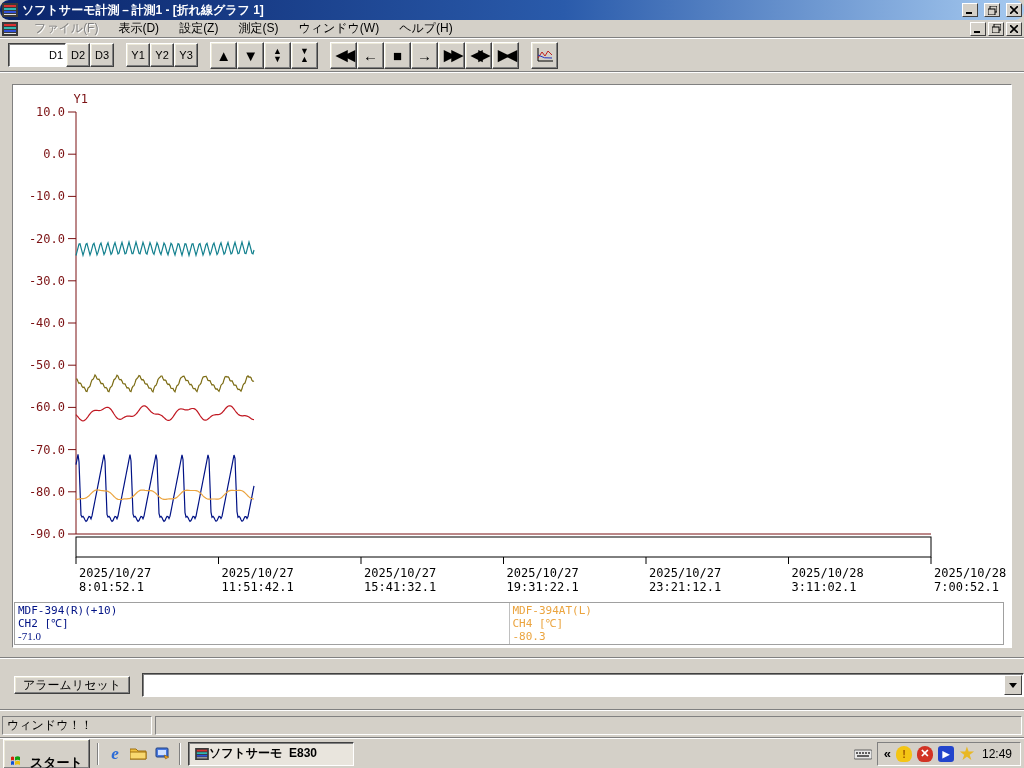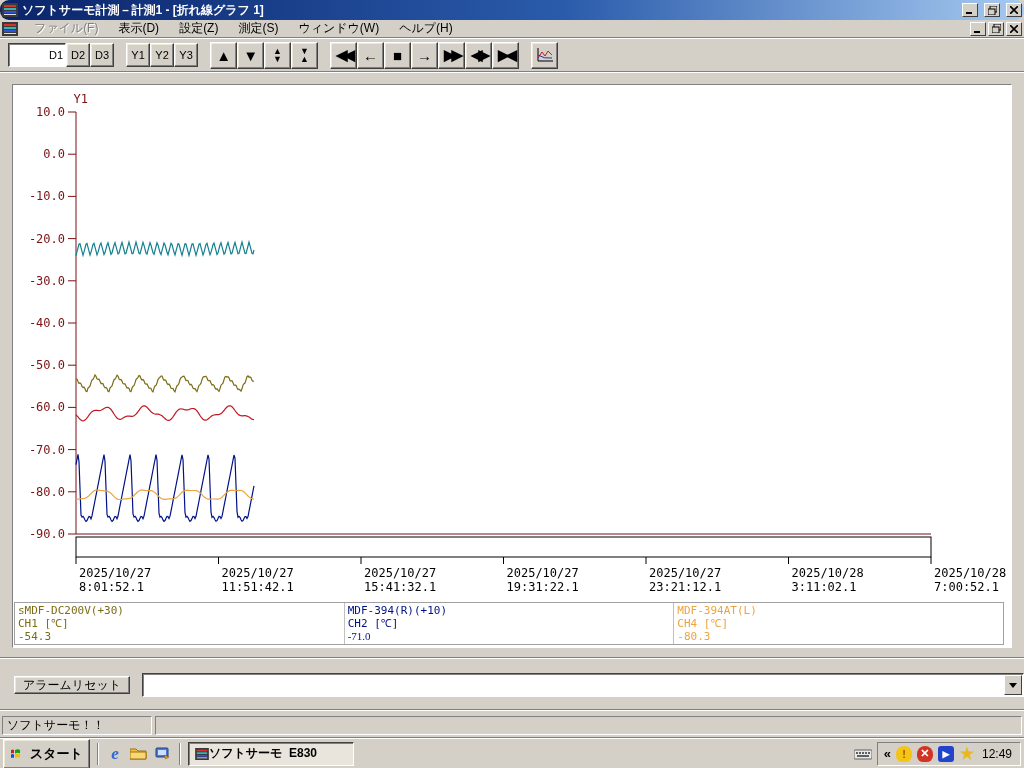--- a/index.html
+++ b/index.html
@@ -102,21 +102,21 @@
   
   .taskbar {
     position:absolute; left:0; top:738px; width:1024px; height:30px;
     background:#d4d0c8; border-top:1px solid #fff; box-shadow:0 -1px 0 #808080;
     display:flex; align-items:center; padding:0 3px; gap:4px;
   }
   .start-btn {
     height:24px; padding:14px 6px; background:#d4d0c8;
     border:1px solid; border-color:#fff #404040 #404040 #fff;
     box-shadow: inset -1px -1px 0 #808080, inset 1px 1px 0 #ece9d8;
-    display:flex; align-items:center; gap:4px; font-weight:bold; font-size:13px;
+    display:flex; align-items:flex-start; gap:4px; font-weight:bold; font-size:13px;
   }
   .tb-divider { width:2px; height:22px; border-left:1px solid #808080; border-right:1px solid #fff; margin:0 3px; }
   .ql { display:flex; gap:6px; align-items:center; }
   .ql .qicon { width:18px; height:18px; display:flex; align-items:center; justify-content:center; }
   .ie-e { color:#2b6bd6; font-family:"Liberation Serif", serif; font-style:italic; font-weight:bold; font-size:17px; }
   .task-btn {
     height:24px; width:166px; padding:0 6px; background:#e9e5dd;
     border:1px solid; border-color:#404040 #fff #fff #404040;
     box-shadow: inset 1px 1px 0 #808080;
     display:flex; align-items:center; font-weight:bold; font-size:12px; white-space:pre; overflow:hidden;
@@ -302,25 +302,20 @@
         <text x="921" y="506" fill="#000">7:00:52.1</text>
         <polyline points="63,170.5 64,166.7 65,162.8 66,159.0 67,158.8 68,162.6 69,166.4 70,170.2 71,166.9 72,163.1 73,159.2 74,158.5 75,162.4 76,166.2 77,170.0 78,167.1 79,163.3 80,159.5 81,158.3 82,162.1 83,165.9 84,169.8 85,167.4 86,163.6 87,159.7 88,158.0 89,161.9 90,165.7 91,169.5 92,167.6 93,163.8 94,160.0 95,157.8 96,161.6 97,165.5 98,169.3 99,167.9 100,164.0 101,160.2 102,157.6 103,161.4 104,165.2 105,169.0 106,168.1 107,164.3 108,160.5 109,157.3 110,161.1 111,165.0 112,168.8 113,168.3 114,164.5 115,160.7 116,157.1 117,160.9 118,164.7 119,168.6 120,168.6 121,164.8 122,160.9 123,157.1 124,160.7 125,164.5 126,168.3 127,168.8 128,165.0 129,161.2 130,157.4 131,160.4 132,164.2 133,168.1 134,169.1 135,165.2 136,161.4 137,157.6 138,160.2 139,164.0 140,167.8 141,169.3 142,165.5 143,161.7 144,157.8 145,159.9 146,163.8 147,167.6 148,169.5 149,165.7 150,161.9 151,158.1 152,159.7 153,163.5 154,167.3 155,169.8 156,166.0 157,162.1 158,158.3 159,159.5 160,163.3 161,167.1 162,170.0 163,166.2 164,162.4 165,158.6 166,159.2 167,163.0 168,166.9 169,170.3 170,166.4 171,162.6 172,158.8 173,159.0 174,162.8 175,166.6 176,170.4 177,166.7 178,162.9 179,159.0 180,158.7 181,162.6 182,166.4 183,170.2 184,166.9 185,163.1 186,159.3 187,158.5 188,162.3 189,166.1 190,170.0 191,167.2 192,163.3 193,159.5 194,158.3 195,162.1 196,165.9 197,169.7 198,167.4 199,163.6 200,159.8 201,158.0 202,161.8 203,165.7 204,169.5 205,167.7 206,163.8 207,160.0 208,157.8 209,161.6 210,165.4 211,169.2 212,167.9 213,164.1 214,160.2 215,157.5 216,161.4 217,165.2 218,169.0 219,168.1 220,164.3 221,160.5 222,157.3 223,161.1 224,164.9 225,168.8 226,168.4 227,164.6 228,160.7 229,157.0 230,160.9 231,164.7 232,168.5 233,168.6 234,164.8 235,161.0 236,157.1 237,160.6 238,164.5 239,168.3 240,168.9 241,165.0" fill="none" stroke="#12808e" stroke-width="1.2"></polyline>
         <polyline points="63,294.0 64,294.1 65,296.5 66,298.4 67,298.0 68,298.8 69,301.5 70,302.6 71,302.1 72,303.7 73,306.3 74,306.5 75,303.1 76,302.2 77,301.1 78,297.6 79,294.9 80,294.4 81,292.4 82,289.9 83,291.3 84,293.9 85,294.4 86,294.2 87,296.3 88,298.5 89,298.4 90,298.7 91,301.3 92,302.8 93,302.4 94,303.5 95,306.2 96,306.6 97,303.1 98,301.8 99,300.9 100,297.7 101,294.7 102,294.0 103,292.5 104,290.2 105,291.1 106,293.8 107,294.8 108,294.4 109,296.1 110,298.6 111,298.8 112,298.8 113,301.1 114,303.1 115,302.7 116,303.4 117,306.1 118,306.7 119,303.1 120,301.3 121,300.7 122,297.9 123,294.5 124,293.5 125,292.4 126,290.6 127,291.0 128,293.7 129,295.1 130,294.6 131,295.9 132,298.6 133,299.1 134,298.9 135,300.9 136,303.2 137,303.1 138,303.4 139,305.9 140,306.8 141,303.1 142,300.9 143,300.4 144,298.0 145,294.5 146,293.1 147,292.3 148,291.0 149,291.0 150,293.5 151,295.3 152,294.9 153,295.7 154,298.4 155,299.5 156,299.1 157,300.6 158,303.2 159,303.5 160,303.4 161,305.7 162,306.8 163,303.3 164,300.6 165,300.1 166,298.2 167,294.5 168,292.6 169,292.1 170,291.4 171,291.1 172,293.2 173,295.5 174,295.3 175,295.7 176,298.3 177,299.8 178,299.3 179,300.5 180,303.2 181,303.9 182,303.5 183,305.4 184,306.6 185,303.4 186,300.4 187,299.6 188,298.2 189,294.6 190,292.2 191,291.7 192,291.7 193,291.3 194,293.0 195,295.5 196,295.7 197,295.7 198,298.0 199,300.0 200,299.7 201,300.3 202,303.0 203,304.2 204,303.8 205,305.2 206,306.4 207,303.6 208,300.2 209,299.2 210,298.1 211,294.7 212,291.9 213,291.4 214,292.0 215,291.6 216,292.8 217,295.5 218,296.1 219,295.8 220,297.8 221,300.1 222,300.1 223,300.3 224,302.8 225,304.5 226,304.1 227,305.0 228,306.1 229,303.8 230,300.2 231,298.7 232,298.0 233,294.9 234,291.7 235,290.9 236,292.2 237,291.9 238,292.7 239,295.4 240,296.4 241,296.0" fill="none" stroke="#7c6c14" stroke-width="1.2"></polyline>
         <polyline points="63,329.7 64,330.8 65,331.9 66,333.1 67,334.2 68,335.1 69,335.6 70,335.8 71,335.6 72,335.1 73,334.1 74,332.9 75,331.6 76,330.2 77,328.8 78,327.7 79,326.7 80,326.0 81,325.6 82,325.4 83,325.4 84,325.4 85,325.5 86,325.6 87,325.5 88,325.2 89,324.8 90,324.2 91,323.6 92,323.0 93,322.5 94,322.3 95,322.3 96,322.7 97,323.5 98,324.5 99,325.9 100,327.4 101,329.0 102,330.5 103,331.9 104,333.0 105,333.8 106,334.2 107,334.3 108,334.1 109,333.7 110,333.1 111,332.5 112,331.9 113,331.5 114,331.2 115,331.1 116,331.1 117,331.2 118,331.3 119,331.3 120,331.1 121,330.7 122,330.1 123,329.2 124,328.0 125,326.7 126,325.3 127,323.9 128,322.7 129,321.7 130,321.1 131,320.8 132,320.9 133,321.5 134,322.3 135,323.3 136,324.5 137,325.6 138,326.7 139,327.6 140,328.3 141,328.7 142,329.0 143,329.1 144,329.2 145,329.2 146,329.4 147,329.7 148,330.2 149,330.8 150,331.7 151,332.6 152,333.5 153,334.4 154,335.0 155,335.4 156,335.4 157,335.0 158,334.2 159,333.1 160,331.8 161,330.3 162,328.8 163,327.3 164,326.1 165,325.1 166,324.4 167,324.0 168,323.9 169,324.0 170,324.2 171,324.5 172,324.8 173,324.9 174,324.9 175,324.8 176,324.5 177,324.1 178,323.8 179,323.5 180,323.5 181,323.6 182,324.1 183,324.9 184,326.0 185,327.4 186,328.9 187,330.5 188,331.9 189,333.2 190,334.2 191,334.9 192,335.2 193,335.1 194,334.7 195,334.0 196,333.2 197,332.4 198,331.5 199,330.8 200,330.3 201,330.0 202,329.8 203,329.7 204,329.7 205,329.6 206,329.5 207,329.1 208,328.5 209,327.7 210,326.6 211,325.5 212,324.2 213,323.0 214,322.0 215,321.2 216,320.8 217,320.8 218,321.1 219,321.8 220,322.9 221,324.1 222,325.5 223,326.8 224,328.0 225,329.1 226,329.9 227,330.4 228,330.7 229,330.8 230,330.8 231,330.7 232,330.7 233,330.8 234,331.1 235,331.5 236,332.1 237,332.8 238,333.5 239,334.1 240,334.5 241,334.6" fill="none" stroke="#c01822" stroke-width="1.2"></polyline>
         <polyline points="63,379.6 64,374.5 65,369.4 66,376.9 67,403.5 68,430.1 69,432.1 70,431.3 71,432.7 72,435.0 73,436.3 74,435.5 75,433.2 76,431.4 77,431.7 78,433.8 79,430.9 80,425.7 81,420.6 82,415.5 83,410.4 84,405.3 85,400.2 86,395.1 87,389.9 88,384.8 89,379.7 90,374.6 91,369.5 92,376.3 93,402.9 94,429.5 95,432.1 96,431.3 97,432.6 98,435.0 99,436.3 100,435.5 101,433.2 102,431.5 103,431.7 104,433.7 105,431.0 106,425.9 107,420.7 108,415.6 109,410.5 110,405.4 111,400.3 112,395.2 113,390.0 114,384.9 115,379.8 116,374.7 117,369.6 118,375.7 119,402.3 120,428.9 121,432.1 122,431.3 123,432.6 124,434.9 125,436.3 126,435.5 127,433.3 128,431.5 129,431.7 130,433.7 131,431.1 132,426.0 133,420.8 134,415.7 135,410.6 136,405.5 137,400.4 138,395.3 139,390.2 140,385.0 141,379.9 142,374.8 143,369.7 144,375.1 145,401.7 146,428.3 147,432.2 148,431.3 149,432.6 150,434.9 151,436.3 152,435.6 153,433.3 154,431.5 155,431.6 156,433.6 157,431.2 158,426.1 159,421.0 160,415.8 161,410.7 162,405.6 163,400.5 164,395.4 165,390.3 166,385.2 167,380.0 168,374.9 169,369.8 170,374.6 171,401.2 172,427.7 173,432.2 174,431.3 175,432.5 176,434.8 177,436.3 178,435.6 179,433.4 180,431.5 181,431.6 182,433.6 183,431.3 184,426.2 185,421.1 186,416.0 187,410.8 188,405.7 189,400.6 190,395.5 191,390.4 192,385.3 193,380.2 194,375.0 195,369.9 196,374.0 197,400.6 198,427.2 199,432.3 200,431.3 201,432.5 202,434.8 203,436.3 204,435.7 205,433.5 206,431.5 207,431.6 208,433.5 209,431.4 210,426.3 211,421.2 212,416.1 213,411.0 214,405.8 215,400.7 216,395.6 217,390.5 218,385.4 219,380.3 220,375.1 221,370.0 222,373.4 223,400.0 224,426.6 225,432.3 226,431.3 227,432.4 228,434.7 229,436.3 230,435.7 231,433.5 232,431.6 233,431.6 234,433.5 235,431.5 236,426.4 237,421.3 238,416.2 239,411.1 240,405.9 241,400.8" fill="none" stroke="#001285" stroke-width="1.2"></polyline>
         <polyline points="63,414.6 64,414.4 65,414.2 66,414.0 67,413.8 68,413.7 69,413.7 70,413.6 71,413.5 72,413.2 73,412.9 74,412.3 75,411.6 76,410.7 77,409.7 78,408.6 79,407.6 80,406.7 81,405.9 82,405.4 83,405.1 84,404.9 85,405.0 86,405.1 87,405.3 88,405.5 89,405.6 90,405.7 91,405.8 92,405.8 93,405.9 94,406.1 95,406.4 96,406.9 97,407.6 98,408.4 99,409.4 100,410.4 101,411.5 102,412.4 103,413.2 104,413.9 105,414.3 106,414.5 107,414.5 108,414.4 109,414.3 110,414.1 111,413.9 112,413.9 113,413.8 114,413.8 115,413.7 116,413.6 117,413.4 118,412.9 119,412.3 120,411.5 121,410.5 122,409.5 123,408.5 124,407.5 125,406.6 126,405.9 127,405.4 128,405.2 129,405.1 130,405.1 131,405.2 132,405.4 133,405.5 134,405.6 135,405.6 136,405.6 137,405.7 138,405.7 139,405.9 140,406.3 141,406.9 142,407.6 143,408.5 144,409.6 145,410.6 146,411.6 147,412.6 148,413.3 149,413.8 150,414.2 151,414.3 152,414.3 153,414.3 154,414.1 155,414.0 156,413.9 157,413.9 158,413.9 159,413.9 160,413.9 161,413.7 162,413.4 163,412.9 164,412.2 165,411.4 166,410.4 167,409.3 168,408.3 169,407.3 170,406.5 171,405.9 172,405.5 173,405.3 174,405.2 175,405.3 176,405.4 177,405.5 178,405.5 179,405.5 180,405.5 181,405.5 182,405.5 183,405.6 184,405.8 185,406.3 186,406.9 187,407.7 188,408.7 189,409.7 190,410.8 191,411.8 192,412.6 193,413.3 194,413.8 195,414.1 196,414.2 197,414.2 198,414.1 199,414.0 200,414.0 201,414.0 202,414.0 203,414.1 204,414.1 205,414.1 206,413.9 207,413.5 208,412.9 209,412.2 210,411.2 211,410.2 212,409.1 213,408.1 214,407.2 215,406.5 216,405.9 217,405.6 218,405.4 219,405.4 220,405.4 221,405.5 222,405.5 223,405.5 224,405.5 225,405.4 226,405.3 227,405.3 228,405.5 229,405.8 230,406.3 231,407.0 232,407.9 233,408.9 234,409.9 235,411.0 236,411.9 237,412.7 238,413.3 239,413.7 240,413.9 241,414.0" fill="none" stroke="#eba43f" stroke-width="1.2"></polyline>
       </svg>
     </div>
   <div class="legend" id="legend">
       <div class="cell">
-        <div style="color: rgb(124, 108, 20);">sMDF-DC200V(+30)</div>
-        <div style="color: rgb(124, 108, 20);">CH1 [℃]</div>
-        <div style="color: rgb(124, 108, 20);">-54.3</div>
-      </div>
-      <div class="cell">
         <div style="color: rgb(0, 18, 133);">MDF-394(R)(+10)</div>
         <div style="color: rgb(0, 18, 133);">CH2 [℃]</div>
         <div style="color: rgb(0, 18, 133); font-family: Liberation Serif, serif;">-71.0</div>
       </div>
       <div class="cell">
         <div style="color: rgb(235, 164, 63);">MDF-394AT(L)</div>
         <div style="color: rgb(235, 164, 63);">CH4 [℃]</div>
         <div style="color: rgb(235, 164, 63);">-80.3</div>
       </div>
     </div>
@@ -337,21 +332,21 @@
     <span class="drop">
       <span class="arrow"></span>
     </span>
   </div>
 </div>
 
 <div class="groove" style="top:709px"></div>
 
 <div class="statusbar">
   <div class="spanel one">
-    <span>ソフトサーモ！！</span>
+    <span>ウィンドウ！！</span>
   </div>
   <div class="spanel two"></div>
 </div>
 
 <div class="taskbar">
   <div class="start-btn">
     <svg width="16" height="14" viewBox="0 0 16 14">
       <path d="M1 3 Q3 2 4 3 L4 6.5 Q3 5.5 1 6.5 Z" fill="#d82010"></path>
       <path d="M5 3 Q8 1.5 10 3 L10 6.5 Q8 5 5 6.5 Z" fill="#10a010"></path>
       <path d="M1 7.5 Q3 6.5 4 7.5 L4 11 Q3 10 1 11 Z" fill="#1050d8"></path>

